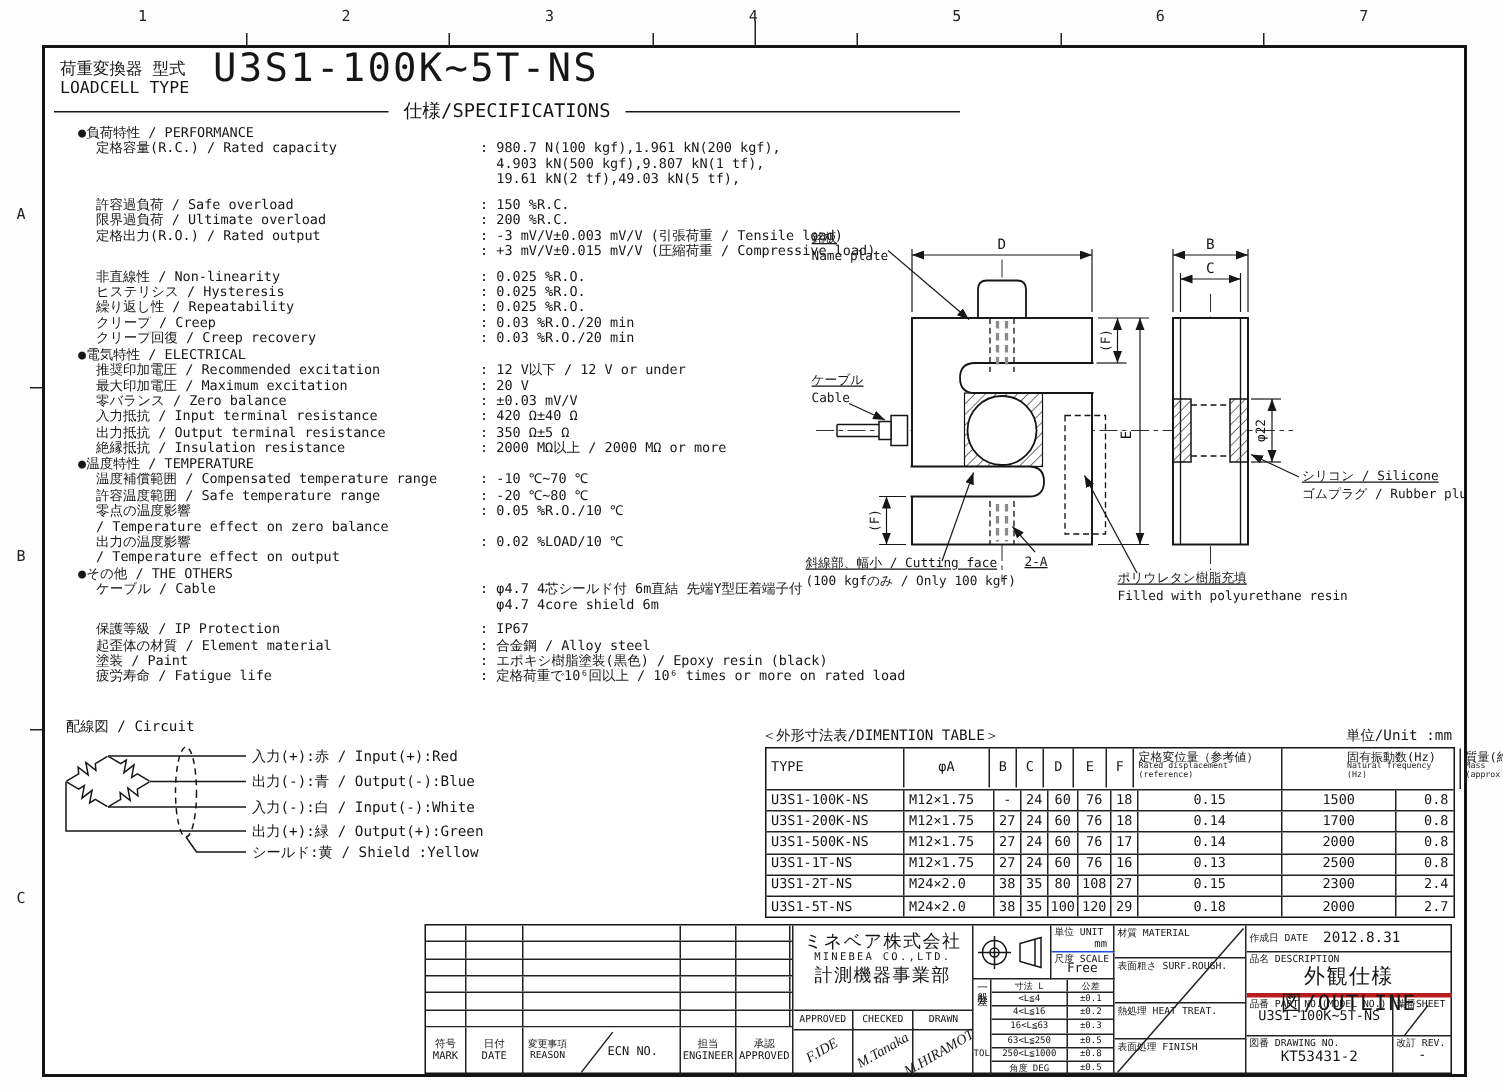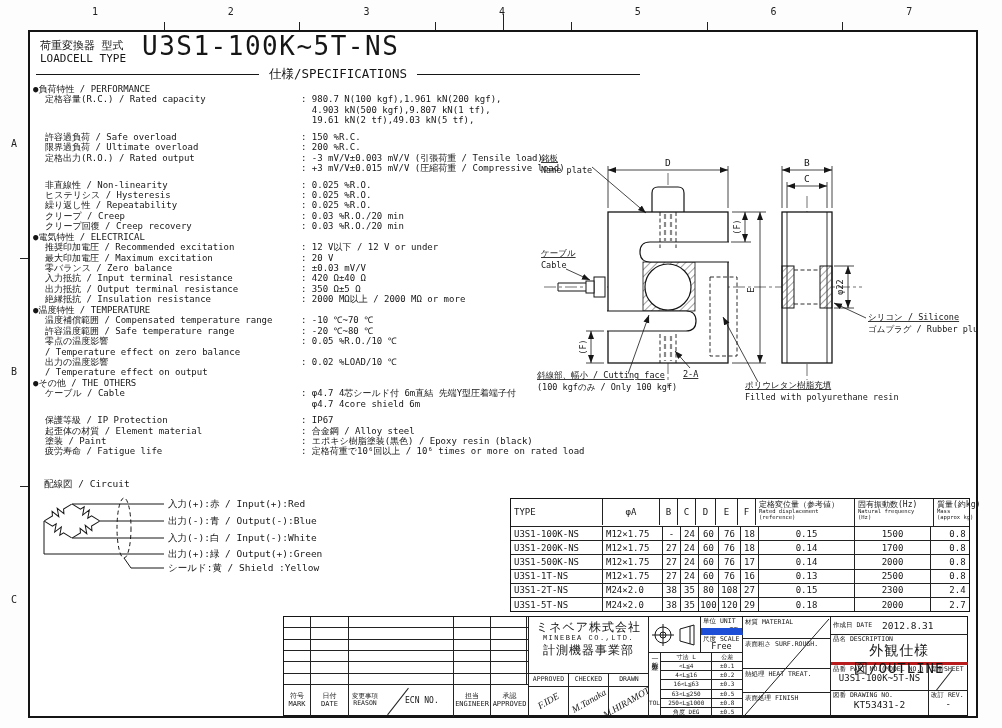--- a/index.html
+++ b/index.html
@@ -11,21 +11,21 @@
   
   .rnum{font:10px "DejaVu Sans Mono",monospace;color:#222;}
   .tick{background:#222;}
   
   #hdr-jp{left:40px;top:39px;font-size:11px;line-height:13px;}
   #model{left:142px;top:31px;font-size:26px;letter-spacing:1.5px;}
   #spec-title-row{left:36px;top:66px;width:604px;display:flex;align-items:center;font-size:12.5px;}
   #spec-title-row .rule{flex:1;height:1px;background:#161616;}
   #spec-title-row .t{margin:0 10px;}
   
-  #spec-list{left:33px;top:84px;width:502px;font-size:9px;line-height:10.45px;white-space:pre;}
+  #spec-list{left:52px;top:84px;width:502px;font-size:9px;line-height:10.45px;white-space:pre;}
   .spec-header{height:10.45px;font-weight:bold;font-weight:normal;}
   .spec-row{display:flex;height:10.45px;}
   .spec-label{width:256px;padding-left:12px;flex:none;overflow:hidden;}
   .spec-value{white-space:pre;}
   .spec-spacer{height:6px;}
   
   #circuit-label{left:44px;top:478px;font-size:9.5px;}
   
   #dimtbl-cap{left:508px;top:484px;width:460px;display:flex;justify-content:space-between;font-size:9.5px;}
   #dim-table{left:510px;top:498px;width:458px;border:1.5px solid #151515;background:#fff;}
@@ -44,21 +44,21 @@
   
   #tblock{left:283px;top:616px;width:685px;height:100px;border:1.5px solid #151515;background:#fff;box-sizing:border-box;}
   #tblock .cell{position:absolute;box-sizing:border-box;overflow:hidden;}
   .lbl{font-size:6.5px;line-height:7px;}
   .lbl2{font-size:7px;line-height:8px;text-align:center;}
   #rev-rows{left:0;top:0;width:244px;height:68px;}
   .rev-row{display:flex;height:11.33px;border-bottom:1px solid #222;box-sizing:border-box;}
   .rev-cell{border-right:1px solid #222;box-sizing:border-box;height:100%;flex:none;}
   #company{left:244px;top:0;width:120px;height:100px;border-left:1px solid #222;}
   .co1{font-size:12px;text-align:center;letter-spacing:1px;line-height:14px;font-family:"DejaVu Sans",sans-serif;}
-  .co2{font-size:7px;text-align:center;letter-spacing:1.5px;line-height:9px;font-family:Liberation Mono, monospace;}
+  .co2{font-size:7px;text-align:center;letter-spacing:1.5px;line-height:9px;}
   .sig{transform:rotate(-30deg);font-style:italic;font-family:"Liberation Serif",serif;font-size:9.5px;}
   #diag-mat{pointer-events:none;}
   .vtext{writing-mode:vertical-rl;text-orientation:upright;font-size:7px;letter-spacing:1px;}
   .tol-row{display:flex;height:9.14px;border-bottom:1px solid #222;box-sizing:border-box;font-size:6px;}
   .tol-row:last-child{border-bottom:none;}
   .tol-c1{width:52px;border-right:1px solid #222;text-align:center;box-sizing:border-box;}
   .tol-c2{width:30px;text-align:center;}
   .slash{position:absolute;width:34px;height:1px;background:#222;transform:rotate(-52deg);}
   svg text{fill:#161616;}
   .cad{font:9.5px "DejaVu Sans Mono",monospace;}
@@ -253,35 +253,39 @@
     <text class="cads" x="541" y="268">Cable</text>
     <text class="cads" text-decoration="underline" x="537" y="378">斜線部、幅小 / Cutting face</text>
     <text class="cads" x="537" y="390">(100 kgfのみ / Only 100 kgf)</text>
     <text class="cads" text-decoration="underline" x="683" y="377">2-A</text>
     <text class="cads" text-decoration="underline" x="745" y="388">ポリウレタン樹脂充填</text>
     <text class="cads" x="745" y="400">Filled with polyurethane resin</text>
     <text class="cads" text-decoration="underline" x="868" y="320">シリコン / Silicone</text>
     <text class="cads" x="868" y="332">ゴムプラグ / Rubber plug</text>
   </svg>
 
+  <div id="dimtbl-cap" class="abs">
+    <span>＜外形寸法表/DIMENTION TABLE＞</span>
+    <span>単位/Unit :mm</span>
+  </div>
   <div id="dim-table" class="abs">
       <div class="dt-row">
         <div class="dt-cell dt-head dt-l" style="width: 88px;">TYPE</div>
         <div class="dt-cell dt-head dt-c" style="width: 56px;">φA</div>
         <div class="dt-cell dt-head dt-c" style="width: 17px;">B</div>
         <div class="dt-cell dt-head dt-c" style="width: 17px;">C</div>
         <div class="dt-cell dt-head dt-c" style="width: 19px;">D</div>
         <div class="dt-cell dt-head dt-c" style="width: 21px;">E</div>
         <div class="dt-cell dt-head dt-c" style="width: 17px;">F</div>
         <div class="dt-cell dt-head dt-big" style="width: 95px;">
           <div class="jp">定格変位量（参考値）</div>
           <div class="en">Rated displacement</div>
           <div class="en">(reference)</div>
         </div>
-        <div class="dt-cell dt-head dt-big" style="width: 75px;">
+        <div class="dt-cell dt-head dt-big" style="width: 75px; margin-left: 40px;">
           <div class="jp">固有振動数(Hz)</div>
           <div class="en">Natural frequency</div>
           <div class="en">(Hz)</div>
         </div>
         <div class="dt-cell dt-head dt-big" style="width: 53px;">
           <div class="jp">質量(約kg)</div>
           <div class="en">Mass</div>
           <div class="en">(approx kg)</div>
         </div>
       </div>
@@ -465,21 +469,21 @@
         <g stroke="#161616" stroke-width="1" fill="none">
           <circle cx="14" cy="18" r="8"></circle>
             <circle cx="14" cy="18" r="3"></circle>
           <line x1="3" y1="18" x2="25" y2="18"></line>
             <line x1="14" y1="7" x2="14" y2="29"></line>
           <path d="M31,12 L45,8 L45,28 L31,24 Z"></path>
             <line x1="41" y1="9" x2="41" y2="27"></line>
         </g>
       </svg>
     </div>
-    <div class="cell" style="left:417px;top:0;width:42px;height:18px;border-right:1px solid #222;border-bottom:7px solid #1d4ed8;">
+    <div class="cell" style="left:417px;top:0;width:42px;height:18px;border-right:1px solid #222;border-bottom:1px solid #1d4ed8;">
       <div class="lbl" style="padding:1px 0 0 2px;">単位 UNIT</div>
       <div style="font-size:7px;text-align:right;padding-right:4px;">mm</div>
     </div>
     <div class="cell" style="left:417px;top:18px;width:42px;height:18px;border-right:1px solid #222;border-bottom:1px solid #222;">
       <div class="lbl" style="padding:1px 0 0 2px;">尺度 SCALE</div>
       <div style="font-size:8.5px;text-align:center;margin-top:-2px;">Free</div>
     </div>
     <div class="cell" style="left:364px;top:36px;width:13px;height:64px;border-left:1px solid #222;border-right:1px solid #222;">
       <div class="vtext" style="margin:2px auto 0 auto;height:44px;">一般公差</div>
       <div style="font-size:6px;text-align:center;">TOL</div>

